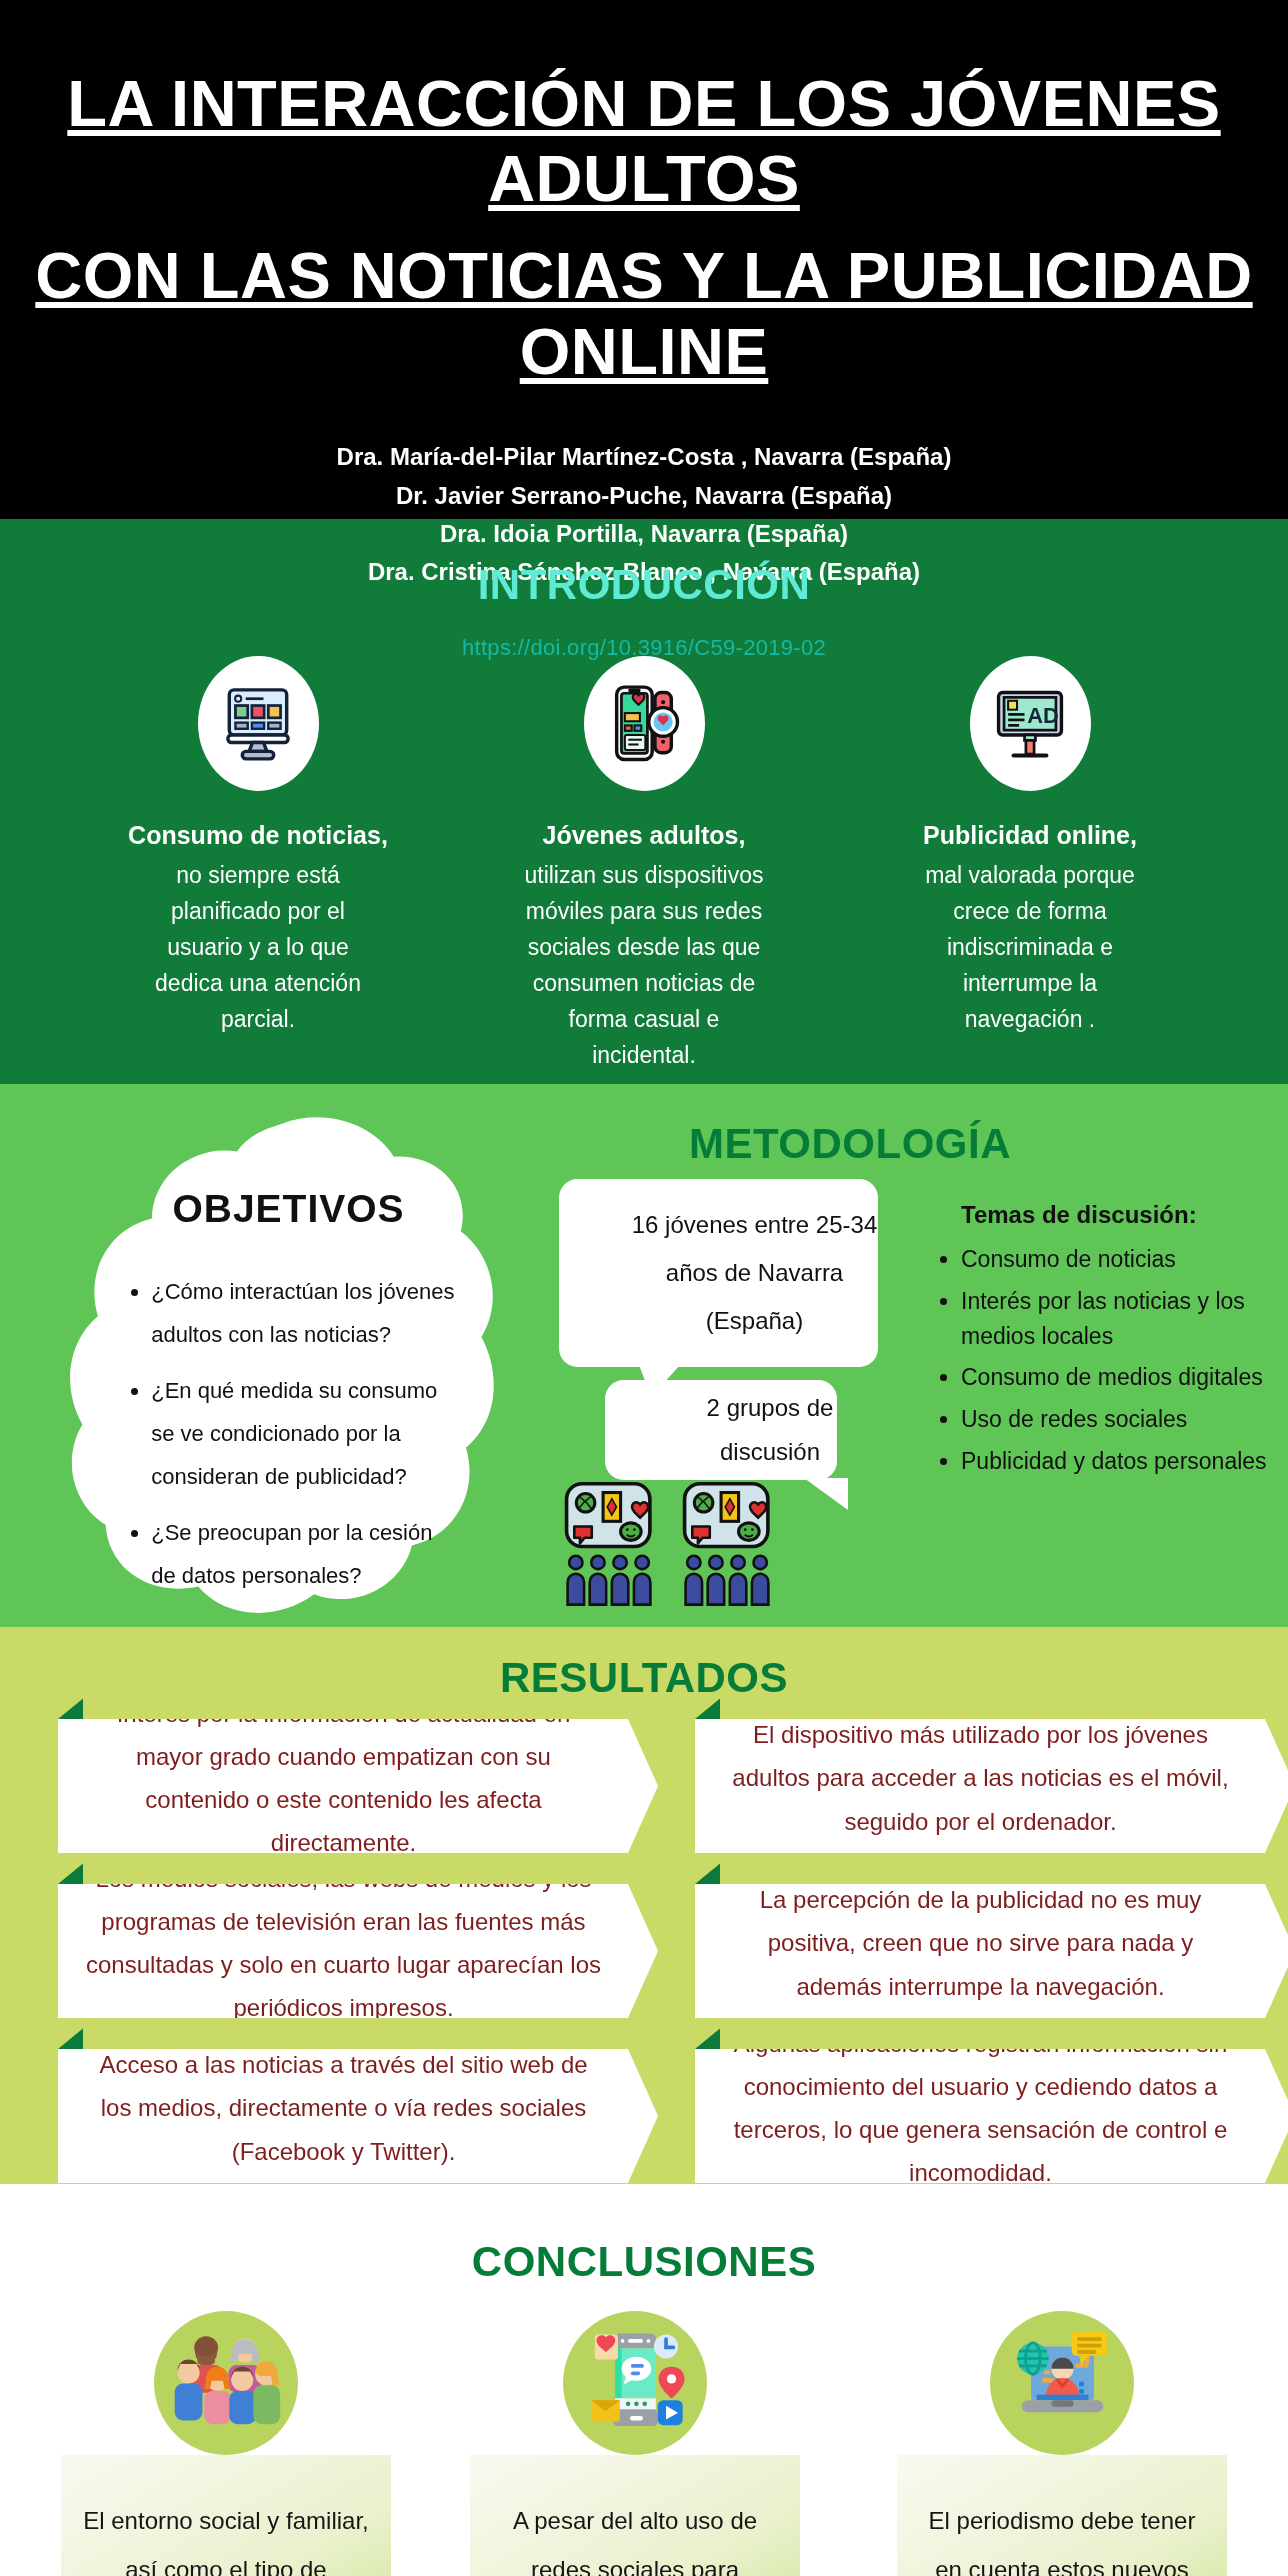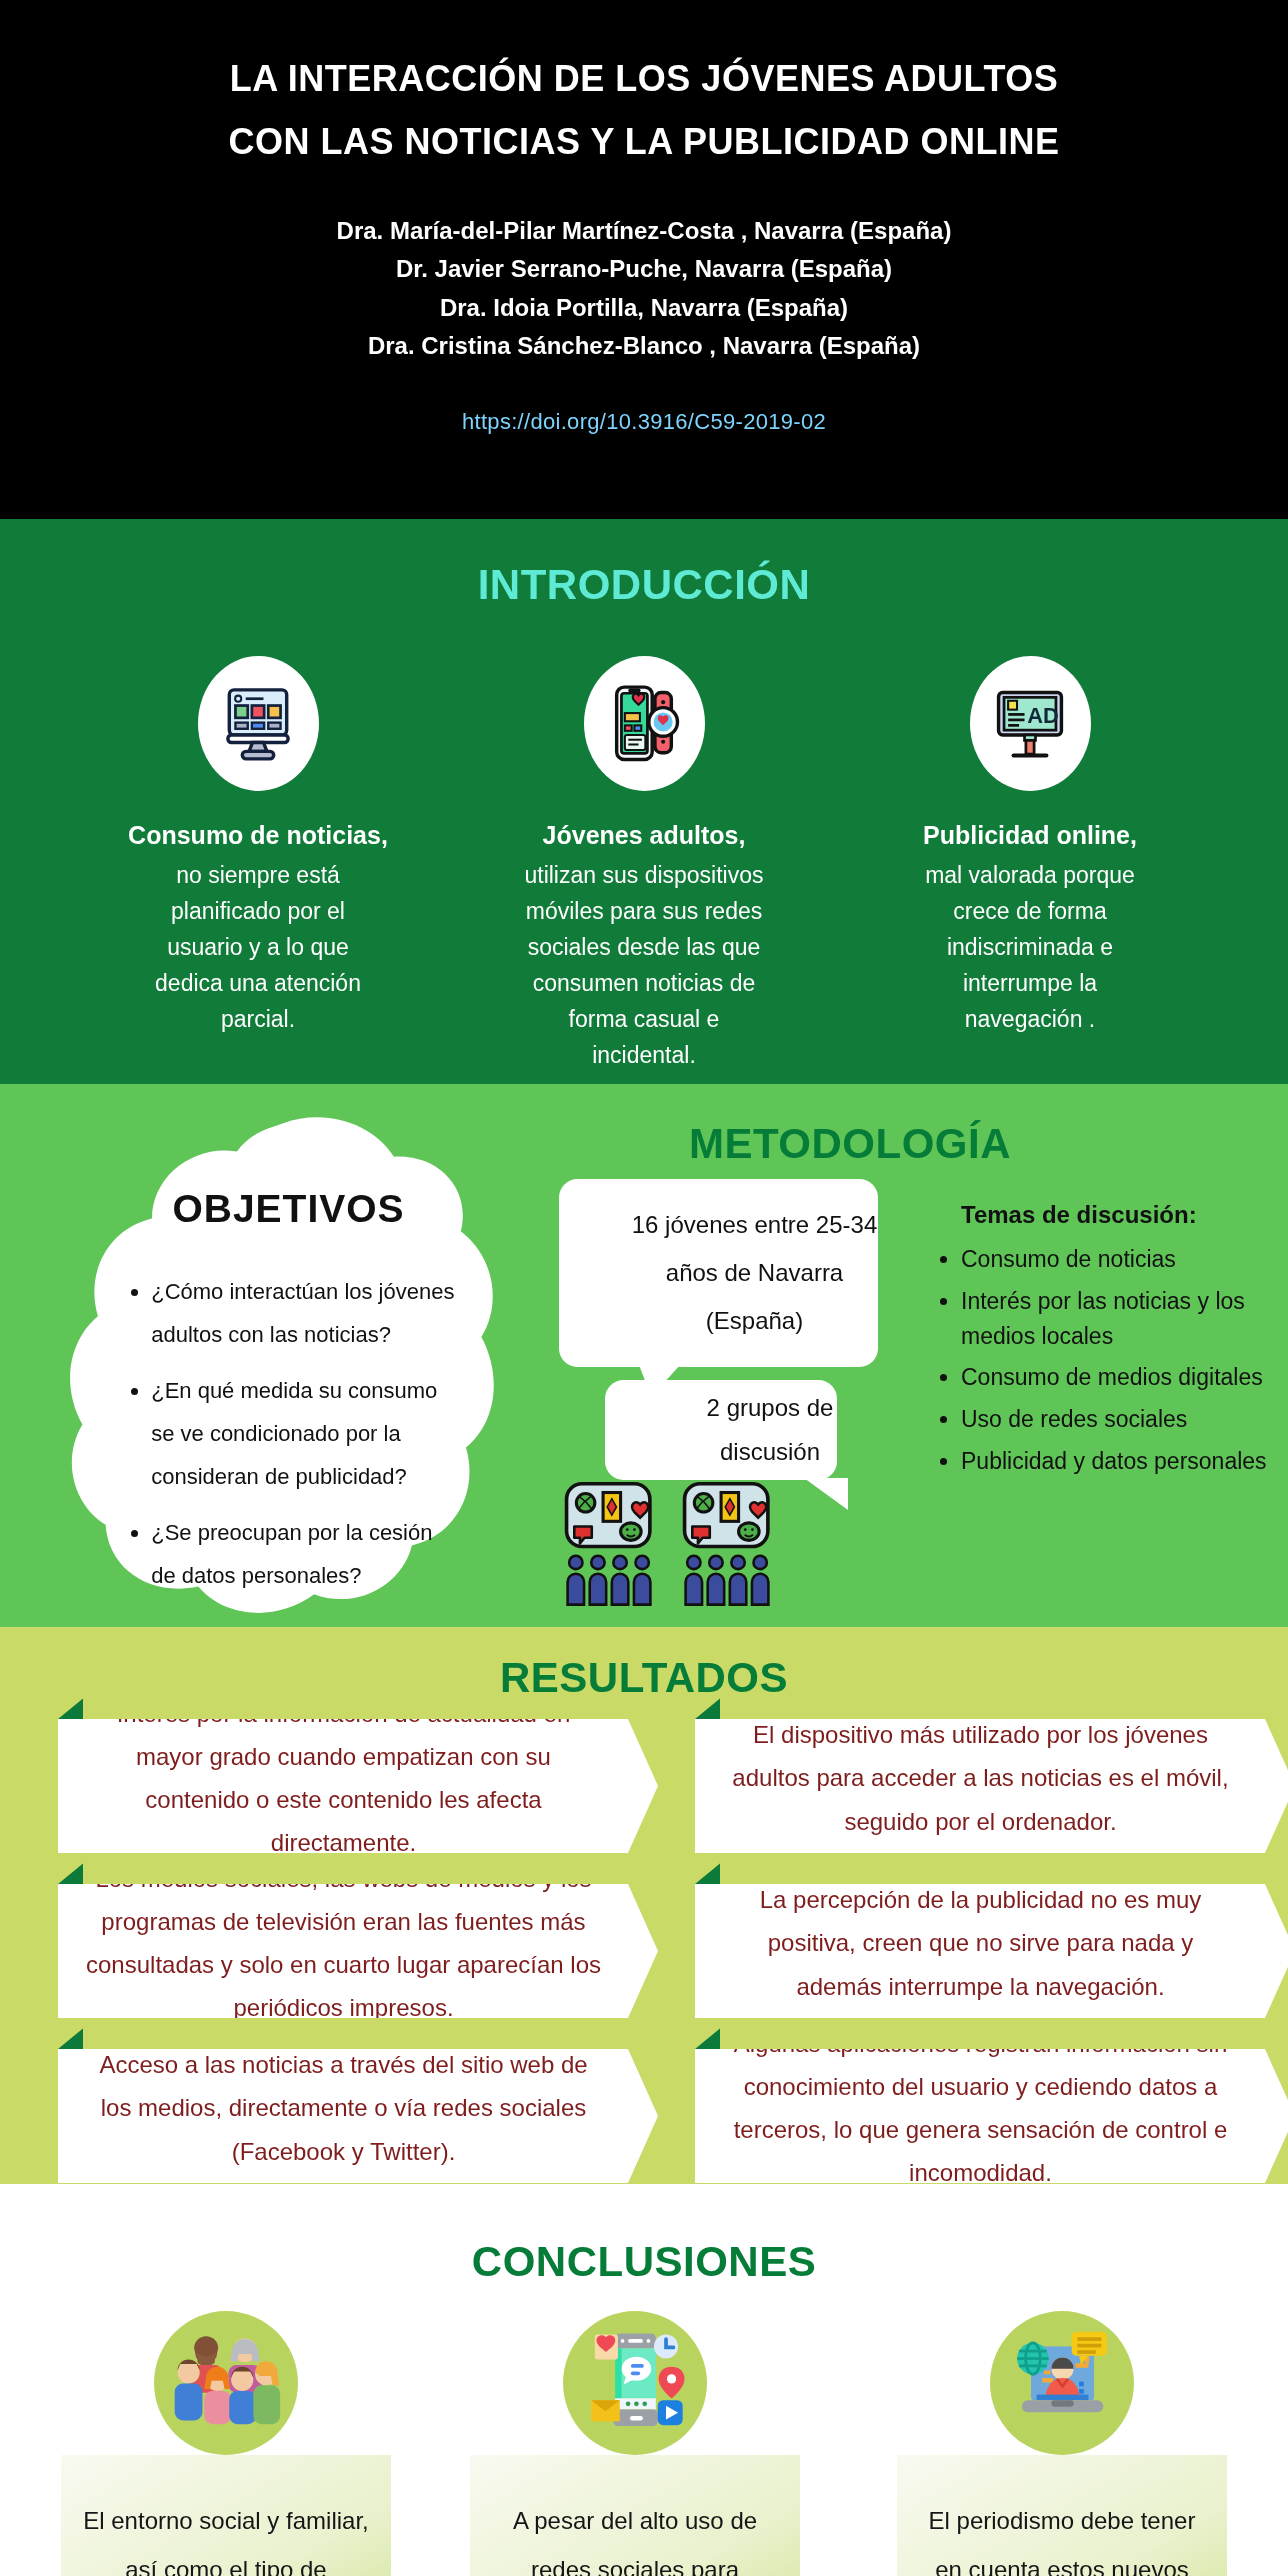--- a/index.html
+++ b/index.html
@@ -1,25 +1,25 @@
 <!DOCTYPE html>
 <html style="font-size:8.2px"><head>
 <meta charset="utf-8">
 <style>
   html,body{margin:0;padding:0;}
   body{width:1288px;height:3220px;background:#ffffff;font-family:"Liberation Sans",sans-serif;overflow:hidden;}
   .page{position:relative;width:1288px;height:3220px;}
 
   
   .header{height:519px;background:#000000;color:#ffffff;text-align:center;box-sizing:border-box;padding-top:58px;}
-  .h-title{font-size:36px;font-weight:800;letter-spacing:0.5px;line-height:1.16;margin:0;}
+  .h-title{font-size:65px;font-weight:800;letter-spacing:0.5px;line-height:1.16;margin:8px;text-decoration:underline;}
   .h-title + .h-title{margin-top:21.6px;}
   .authors{margin-top:49px;}
   .author{font-size:24px;font-weight:700;line-height:1.6;}
-  .doi{margin-top:43px;font-size:22px;font-weight:400;letter-spacing:0.3px;color:#7dd3fc;text-decoration:none;display:inline-block;}
+  .doi{margin-top:43px;font-size:22px;font-weight:400;letter-spacing:0.3px;color:#14b8a6;text-decoration:none;display:inline-block;}
 
   
   .sec-title{font-size:42px;font-weight:800;letter-spacing:0.5px;margin:0;text-align:center;}
 
   
   .intro{height:565px;background:#117c3a;color:#fff;box-sizing:border-box;padding-top:42px;}
   .intro .sec-title{color:#5eead4;}
   .intro-row{display:flex;justify-content:center;gap:77px;margin-top:47px;}
   .intro-col{width:309px;text-align:center;}
   .icon-ellipse{width:121px;height:135px;background:#ffffff;border-radius:50%;margin:0 auto;display:flex;align-items:center;justify-content:center;}

